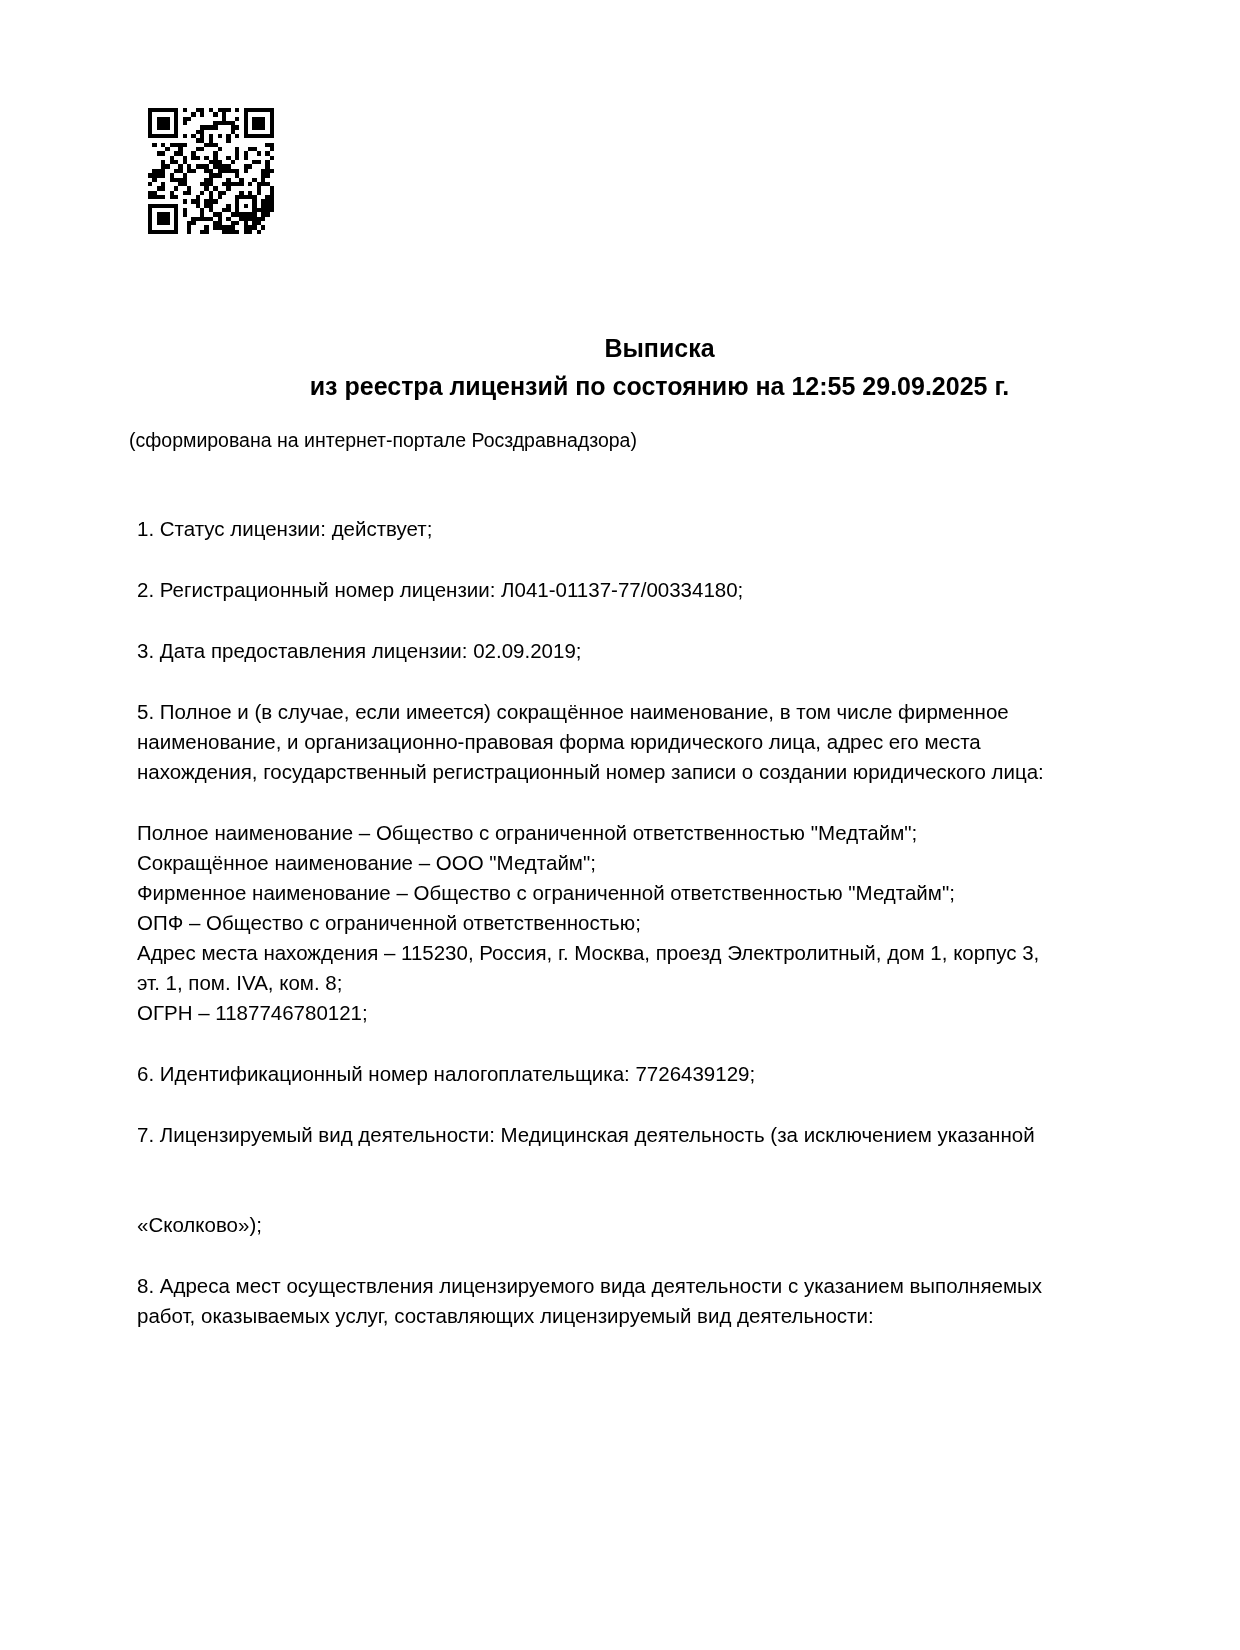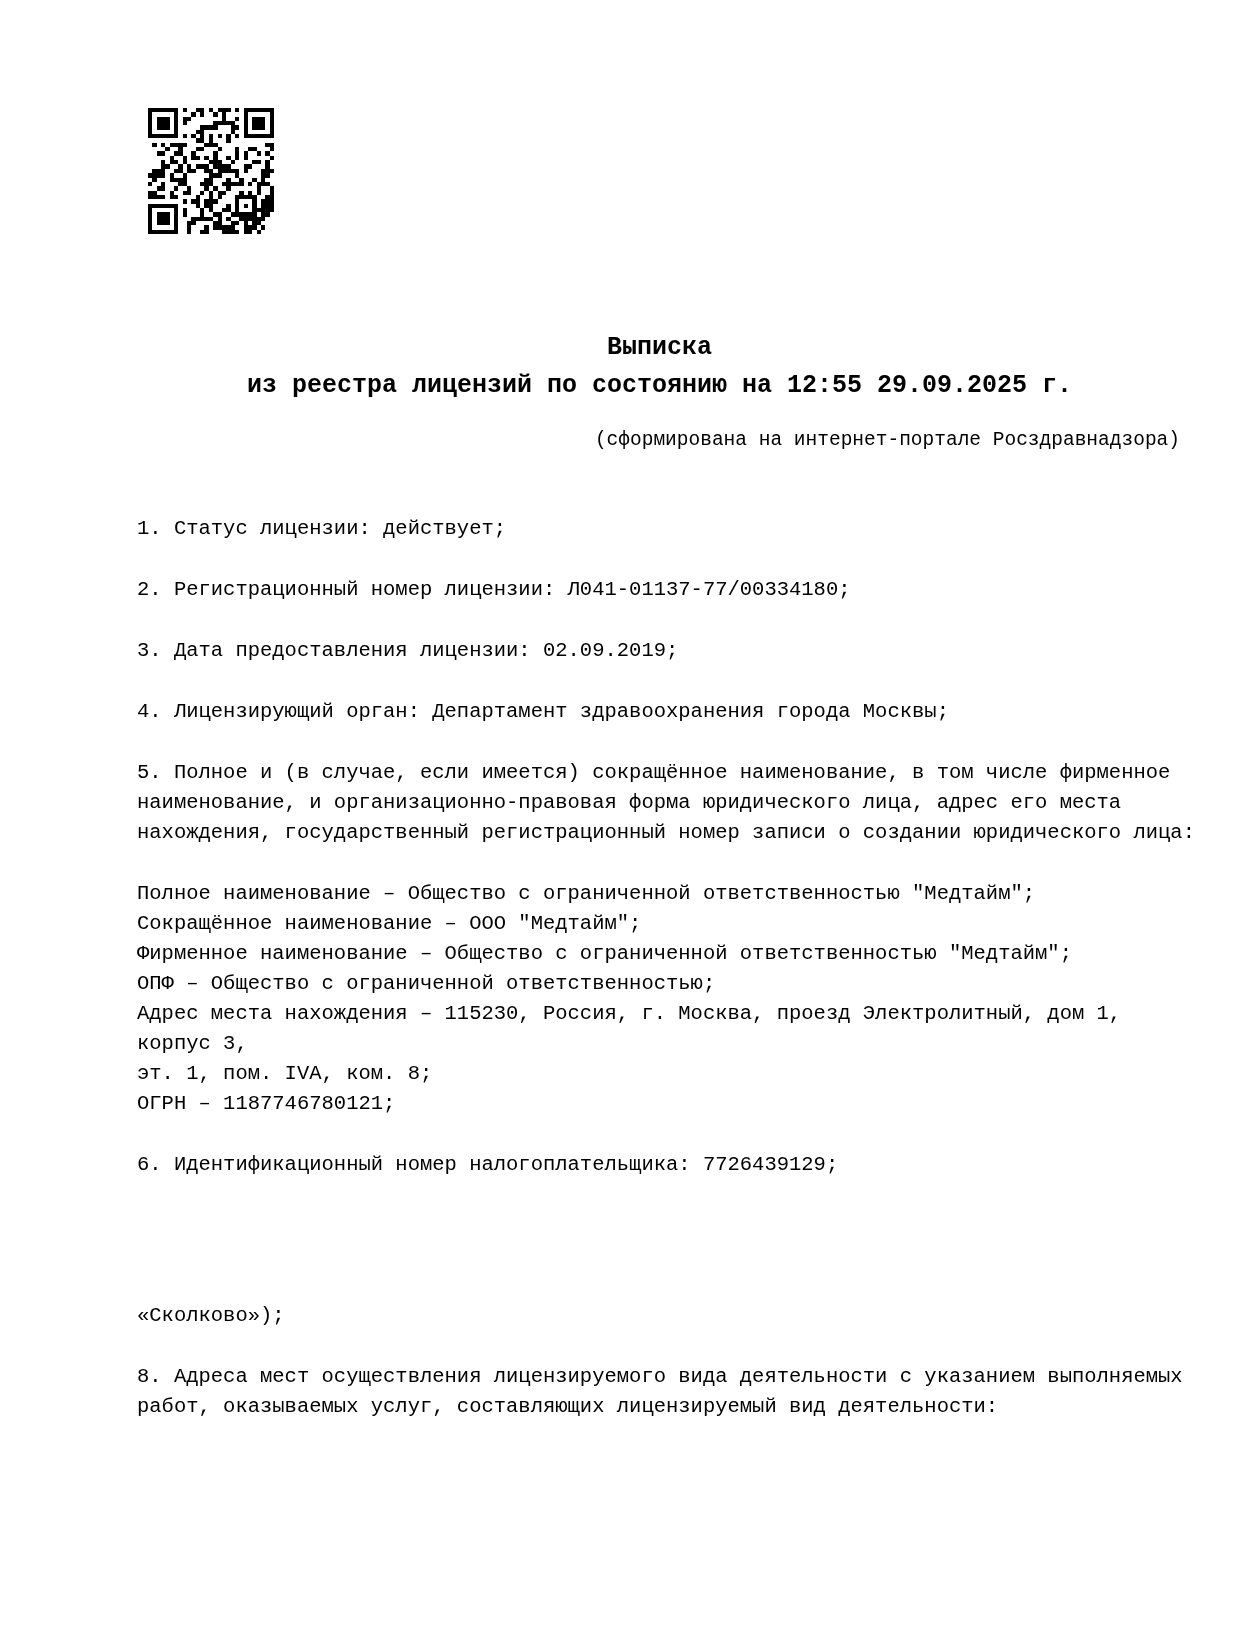--- a/index.html
+++ b/index.html
@@ -6,21 +6,21 @@
     margin: 0;
     padding: 0;
     background: #ffffff;
   }
   .page {
     position: relative;
     width: 1240px;
     height: 1448px;
     background: #ffffff;
     color: #000000;
-    font-family: Liberation Mono, monospace;
+    font-family: Liberation Sans, sans-serif;
     overflow: hidden;
   }
   .qr {
     position: absolute;
     left: 148px;
     top: 108px;
     width: 126px;
     height: 126px;
   }
   .title-block {
@@ -29,24 +29,23 @@
     top: 329px;
     width: 1041px;
     text-align: center;
     font-weight: 700;
     font-size: 25px;
     line-height: 38px;
     white-space: nowrap;
   }
   .subtitle {
     position: absolute;
-    left: 139px;
+    left: 129px;
     top: 427px;
     width: 1041px;
-    text-align: right;
     font-size: 19.5px;
     line-height: 26px;
   }
   .doc-body {
     position: absolute;
     left: 137px;
     top: 514px;
     width: 1060px;
     font-size: 20.5px;
     line-height: 30px;
@@ -68,21 +67,20 @@
     <div>Выписка</div>
     <div>из реестра лицензий по состоянию на 12:55 29.09.2025 г.</div>
   </div>
 
   <div class="subtitle">(сформирована на интернет-портале Росздравнадзора)</div>
 
   <div class="doc-body" id="doc-body">
       <p><span>1. Статус лицензии: действует;</span></p>
       <p><span>2. Регистрационный номер лицензии: Л041-01137-77/00334180;</span></p>
       <p><span>3. Дата предоставления лицензии: 02.09.2019;</span></p>
-      <p><span>4. Лицензирующий орган: Департамент здравоохранения города Москвы;</span></p>
       <p><span>5. Полное и (в случае, если имеется) сокращённое наименование, в том числе фирменное</span><br><span>наименование, и организационно-правовая форма юридического лица, адрес его места</span><br><span>нахождения, государственный регистрационный номер записи о создании юридического лица:</span></p>
       <p><span>Полное наименование – Общество с ограниченной ответственностью "Медтайм";</span><br><span>Сокращённое наименование – ООО "Медтайм";</span><br><span>Фирменное наименование – Общество с ограниченной ответственностью "Медтайм";</span><br><span>ОПФ – Общество с ограниченной ответственностью;</span><br><span>Адрес места нахождения – 115230, Россия, г. Москва, проезд Электролитный, дом 1, корпус 3,</span><br><span>эт. 1, пом. IVA, ком. 8;</span><br><span>ОГРН – 1187746780121;</span></p>
       <p><span>6. Идентификационный номер налогоплательщика: 7726439129;</span></p>
-      <p><br><br><br><span>«Сколково»);</span></p>
+      <p><span>7. Лицензируемый вид деятельности: Медицинская деятельность (за исключением указанной</span><br><br><br><span>«Сколково»);</span></p>
       <p><span>8. Адреса мест осуществления лицензируемого вида деятельности с указанием выполняемых</span><br><span>работ, оказываемых услуг, составляющих лицензируемый вид деятельности:</span></p>
     </div>
 
 </div>
 
 </body></html>

